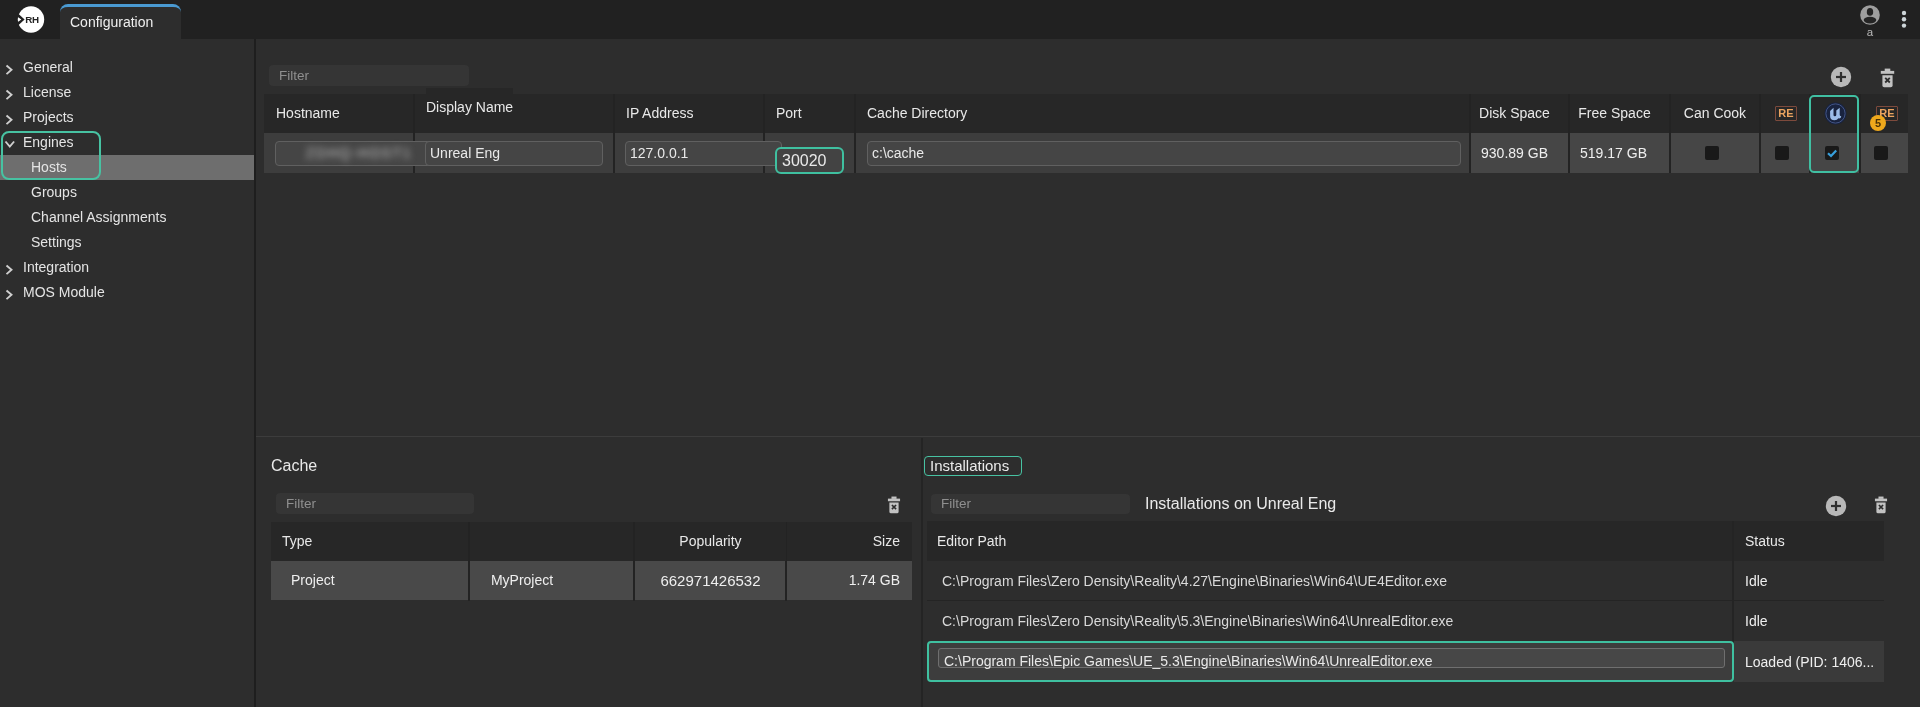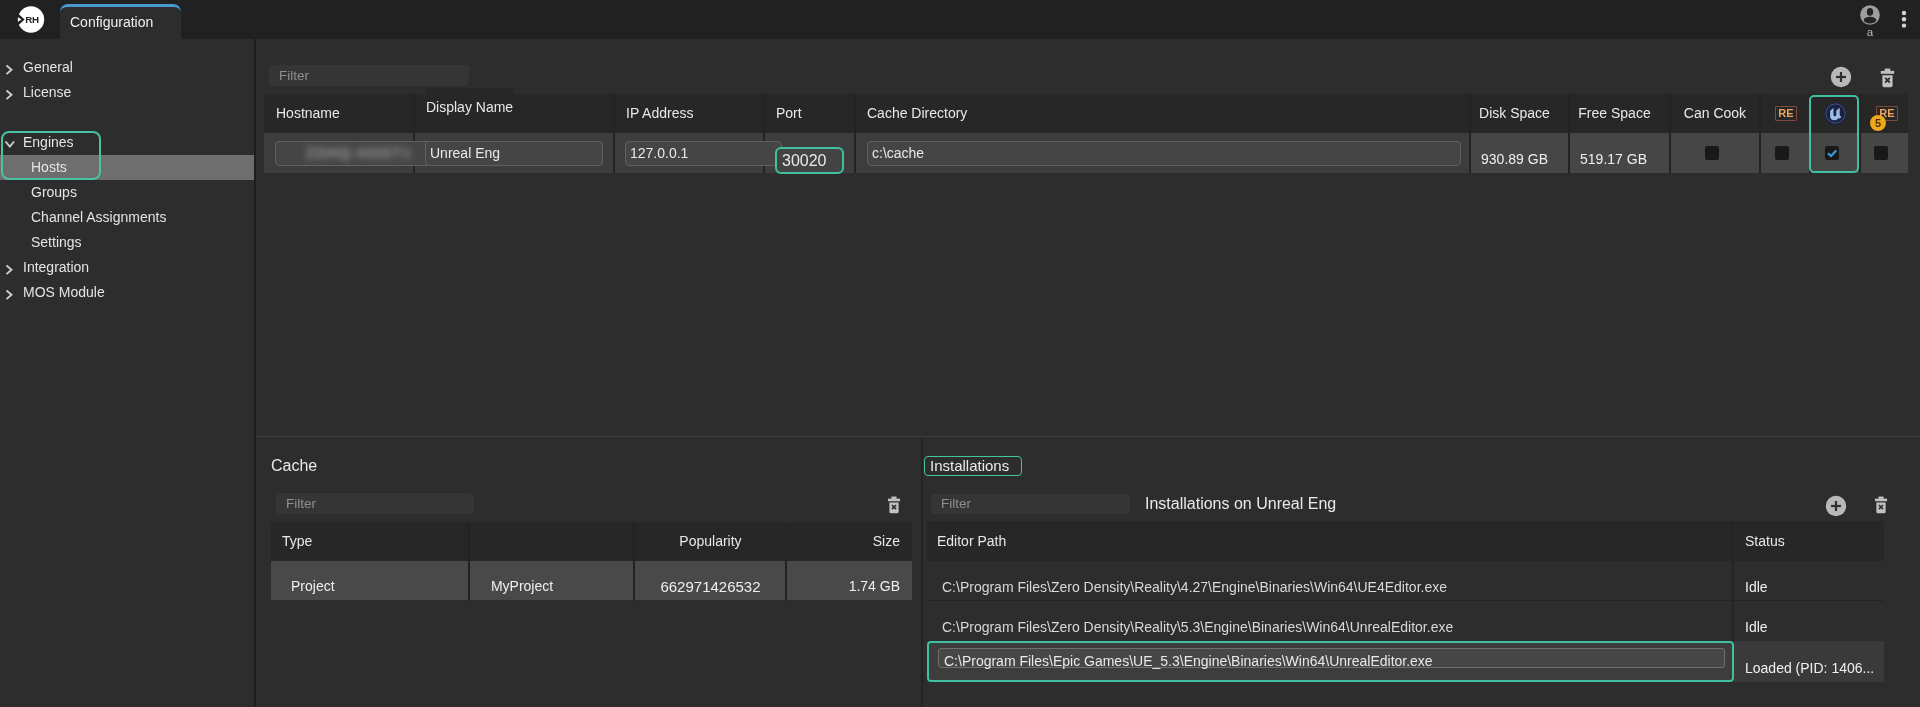--- a/index.html
+++ b/index.html
@@ -27,21 +27,21 @@
 
   
   .filter { background:#353535; color:#8f8f8f; font-size:13.5px;
     line-height:21px; padding-left:10px; border-radius:4px; }
   .inp { background:#454545; border:1px solid #606060; border-radius:4px;
     color:#e9e9e9; font-size:14px; }
   .cbx { width:14px; height:14px; background:#191919; border-radius:2px; }
 
   
   .hdr { background:#272727; color:#e8e8e8; font-size:14px; }
-  .cell { color:#efefef; font-size:14px;margin-top:6px; }
+  .cell { color:#efefef; font-size:14px; }
 </style>
 </head>
 <body>
 <div id="stage">
   <div class="abs" id="topbar"></div>
   <div class="abs" id="tab">Configuration</div>
 
   <svg class="abs" style="left:17px; top:6px;" width="28" height="28" viewBox="0 0 28 28">
     <circle cx="14" cy="13.5" r="13.2" fill="#ffffff"></circle>
     <path d="M0,6.6 L7.6,13.6 L0,20.6 L0,16.6 L4.4,13.6 L0,10.6 Z" fill="#212121"></path>
@@ -68,20 +68,26 @@
       <svg class="chev" width="10" height="11" viewBox="0 0 10 11">
         <path d="M2.5,1.5 L7.5,5.8 L2.5,10.1" stroke="#cfcfcf" stroke-width="1.9" fill="none"></path>
       </svg>
       <span class="lbl">General</span>
     </div>
   <div class="abs nav" style="top:80px;">
       <svg class="chev" width="10" height="11" viewBox="0 0 10 11">
         <path d="M2.5,1.5 L7.5,5.8 L2.5,10.1" stroke="#cfcfcf" stroke-width="1.9" fill="none"></path>
       </svg>
       <span class="lbl">License</span>
+    </div>
+  <div class="abs nav" style="top:105px;">
+      <svg class="chev" width="10" height="11" viewBox="0 0 10 11">
+        <path d="M2.5,1.5 L7.5,5.8 L2.5,10.1" stroke="#cfcfcf" stroke-width="1.9" fill="none"></path>
+      </svg>
+      <span class="lbl">Projects</span>
     </div>
   <div class="abs nav" style="top:130px;">
       <svg class="chev" width="11" height="10" viewBox="0 0 11 10">
         <path d="M1.5,2.5 L5.8,7.5 L10.1,2.5" stroke="#cfcfcf" stroke-width="1.9" fill="none"></path>
       </svg>
       <span class="lbl">Engines</span>
     </div>
   <div class="abs nav" style="top:155px;">
       <span class="lbl2">Hosts</span>
     </div>

